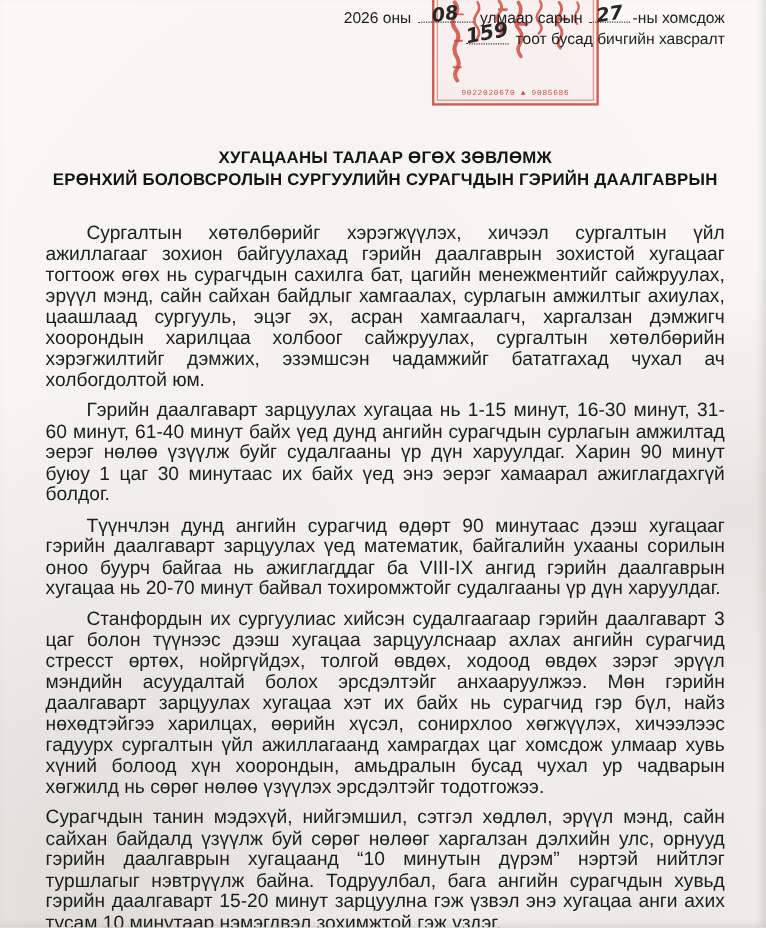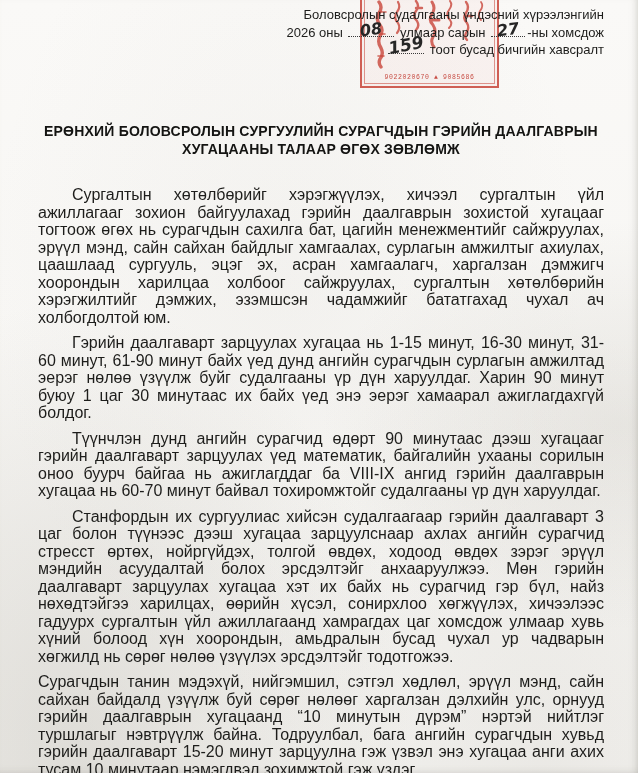--- a/index.html
+++ b/index.html
@@ -92,45 +92,44 @@
       <path stroke-width="2.4" d="M54 29 q4 5 0 10 q-4 5 1 10 q3 5 -1 9 M54 36 h6"></path>
       <path stroke-width="3" d="M70 30 q4 6 0 12 q-4 6 1 11 q4 6 0 12 q-3 5 1 10 M70 48 h7"></path>
       <path stroke-width="2" d="M88 29 q3 4 -1 9 q-4 5 1 10 q3 4 -1 8"></path>
       <path stroke-width="2.4" d="M104 30 q4 5 0 11 q-4 5 1 10 q3 5 -1 10 q-2 4 1 7 M104 44 h6"></path>
       <path stroke-width="1.8" d="M119 30 q3 4 -1 9 q-3 5 1 9"></path>
     </svg>
     <div class="stamp-numbers">9022020670 ▲ 9085686</div>
   </div>
 
   <div class="hdr">
-    <div>Боловсролын судалгааны үндэсний хүрээлэнгийн</div>
     <div>
       <span>2026 оны</span>
       <span class="blank" style="width:46px">
         <span class="hand">08</span>
       </span>
       <span>улмаар сарын</span>
       <span class="blank" style="width:34px">
         <span class="hand">27</span>
       </span><span>-ны хомсдож</span>
     </div>
     <div>
       <span class="blank" style="width:36px">
         <span class="hand big">159</span>
       </span>
       <span>тоот бусад бичгийн хавсралт</span>
     </div>
   </div>
 
   <div class="title">
+    <div>ХУГАЦААНЫ ТАЛААР ӨГӨХ ЗӨВЛӨМЖ</div>
     <div>ЕРӨНХИЙ БОЛОВСРОЛЫН СУРГУУЛИЙН СУРАГЧДЫН ГЭРИЙН ДААЛГАВРЫН</div>
-    <div>ХУГАЦААНЫ ТАЛААР ӨГӨХ ЗӨВЛӨМЖ</div>
   </div>
 
   <div class="bodytext">
     <p class="indent">Сургалтын хөтөлбөрийг хэрэгжүүлэх, хичээл сургалтын үйл ажиллагааг зохион байгуулахад гэрийн даалгаврын зохистой хугацааг тогтоож өгөх нь сурагчдын сахилга бат, цагийн менежментийг сайжруулах, эрүүл мэнд, сайн сайхан байдлыг хамгаалах, сурлагын амжилтыг ахиулах, цаашлаад сургууль, эцэг эх, асран хамгаалагч, харгалзан дэмжигч хоорондын харилцаа холбоог сайжруулах, сургалтын хөтөлбөрийн хэрэгжилтийг дэмжих, эзэмшсэн чадамжийг бататгахад чухал ач холбогдолтой юм.</p>
-    <p class="indent">Гэрийн даалгаварт зарцуулах хугацаа нь 1-15 минут, 16-30 минут, 31-60 минут, 61-90 минут байх үед дунд ангийн сурагчдын сурлагын амжилтад эерэг нөлөө үзүүлж буйг судалгааны үр дүн харуулдаг. Харин 90 минут буюу 1 цаг 30 минутаас их байх үед энэ эерэг хамаарал ажиглагдахгүй болдог.</p>
-    <p class="indent">Түүнчлэн дунд ангийн сурагчид өдөрт 90 минутаас дээш хугацааг гэрийн даалгаварт зарцуулах үед математик, байгалийн ухааны сорилын оноо буурч байгаа нь ажиглагддаг ба VIII-IX ангид гэрийн даалгаврын хугацаа нь 60-70 минут байвал тохиромжтойг судалгааны үр дүн харуулдаг.</p>
+    <p class="indent">Гэрийн даалгаварт зарцуулах хугацаа нь 1-15 минут, 16-30 минут, 31-60 минут, 61-40 минут байх үед дунд ангийн сурагчдын сурлагын амжилтад эерэг нөлөө үзүүлж буйг судалгааны үр дүн харуулдаг. Харин 90 минут буюу 1 цаг 30 минутаас их байх үед энэ эерэг хамаарал ажиглагдахгүй болдог.</p>
+    <p class="indent">Түүнчлэн дунд ангийн сурагчид өдөрт 90 минутаас дээш хугацааг гэрийн даалгаварт зарцуулах үед математик, байгалийн ухааны сорилын оноо буурч байгаа нь ажиглагддаг ба VIII-IX ангид гэрийн даалгаврын хугацаа нь 20-70 минут байвал тохиромжтойг судалгааны үр дүн харуулдаг.</p>
     <p class="indent">Станфордын их сургуулиас хийсэн судалгаагаар гэрийн даалгаварт 3 цаг болон түүнээс дээш хугацаа зарцуулснаар ахлах ангийн сурагчид стресст өртөх, нойргүйдэх, толгой өвдөх, ходоод өвдөх зэрэг эрүүл мэндийн асуудалтай болох эрсдэлтэйг анхааруулжээ. Мөн гэрийн даалгаварт зарцуулах хугацаа хэт их байх нь сурагчид гэр бүл, найз нөхөдтэйгээ харилцах, өөрийн хүсэл, сонирхлоо хөгжүүлэх, хичээлээс гадуурх сургалтын үйл ажиллагаанд хамрагдах цаг хомсдож улмаар хувь хүний болоод хүн хоорондын, амьдралын бусад чухал ур чадварын хөгжилд нь сөрөг нөлөө үзүүлэх эрсдэлтэйг тодотгожээ.</p>
     <p>Сурагчдын танин мэдэхүй, нийгэмшил, сэтгэл хөдлөл, эрүүл мэнд, сайн сайхан байдалд үзүүлж буй сөрөг нөлөөг харгалзан дэлхийн улс, орнууд гэрийн даалгаврын хугацаанд “10 минутын дүрэм” нэртэй нийтлэг туршлагыг нэвтрүүлж байна. Тодруулбал, бага ангийн сурагчдын хувьд гэрийн даалгаварт 15-20 минут зарцуулна гэж үзвэл энэ хугацаа анги ахих тусам 10 минутаар нэмэгдвэл зохимжтой гэж үздэг.</p>
   </div>
 
 </div>
 
 </body></html>

